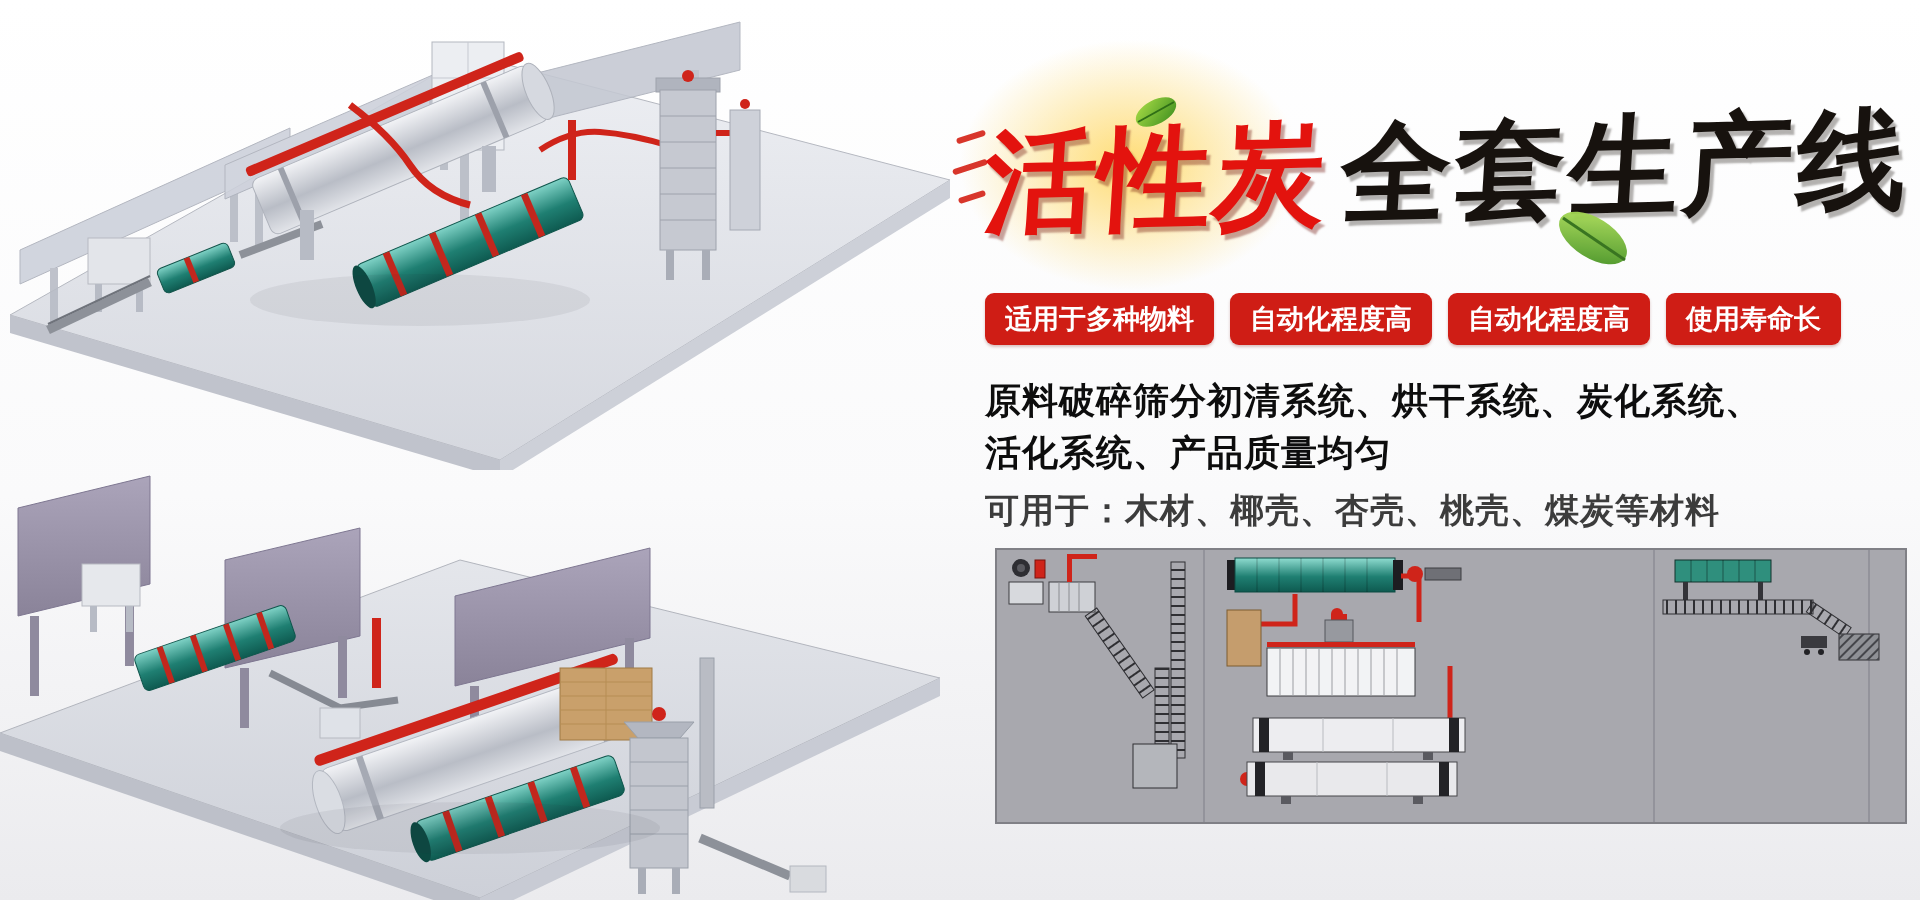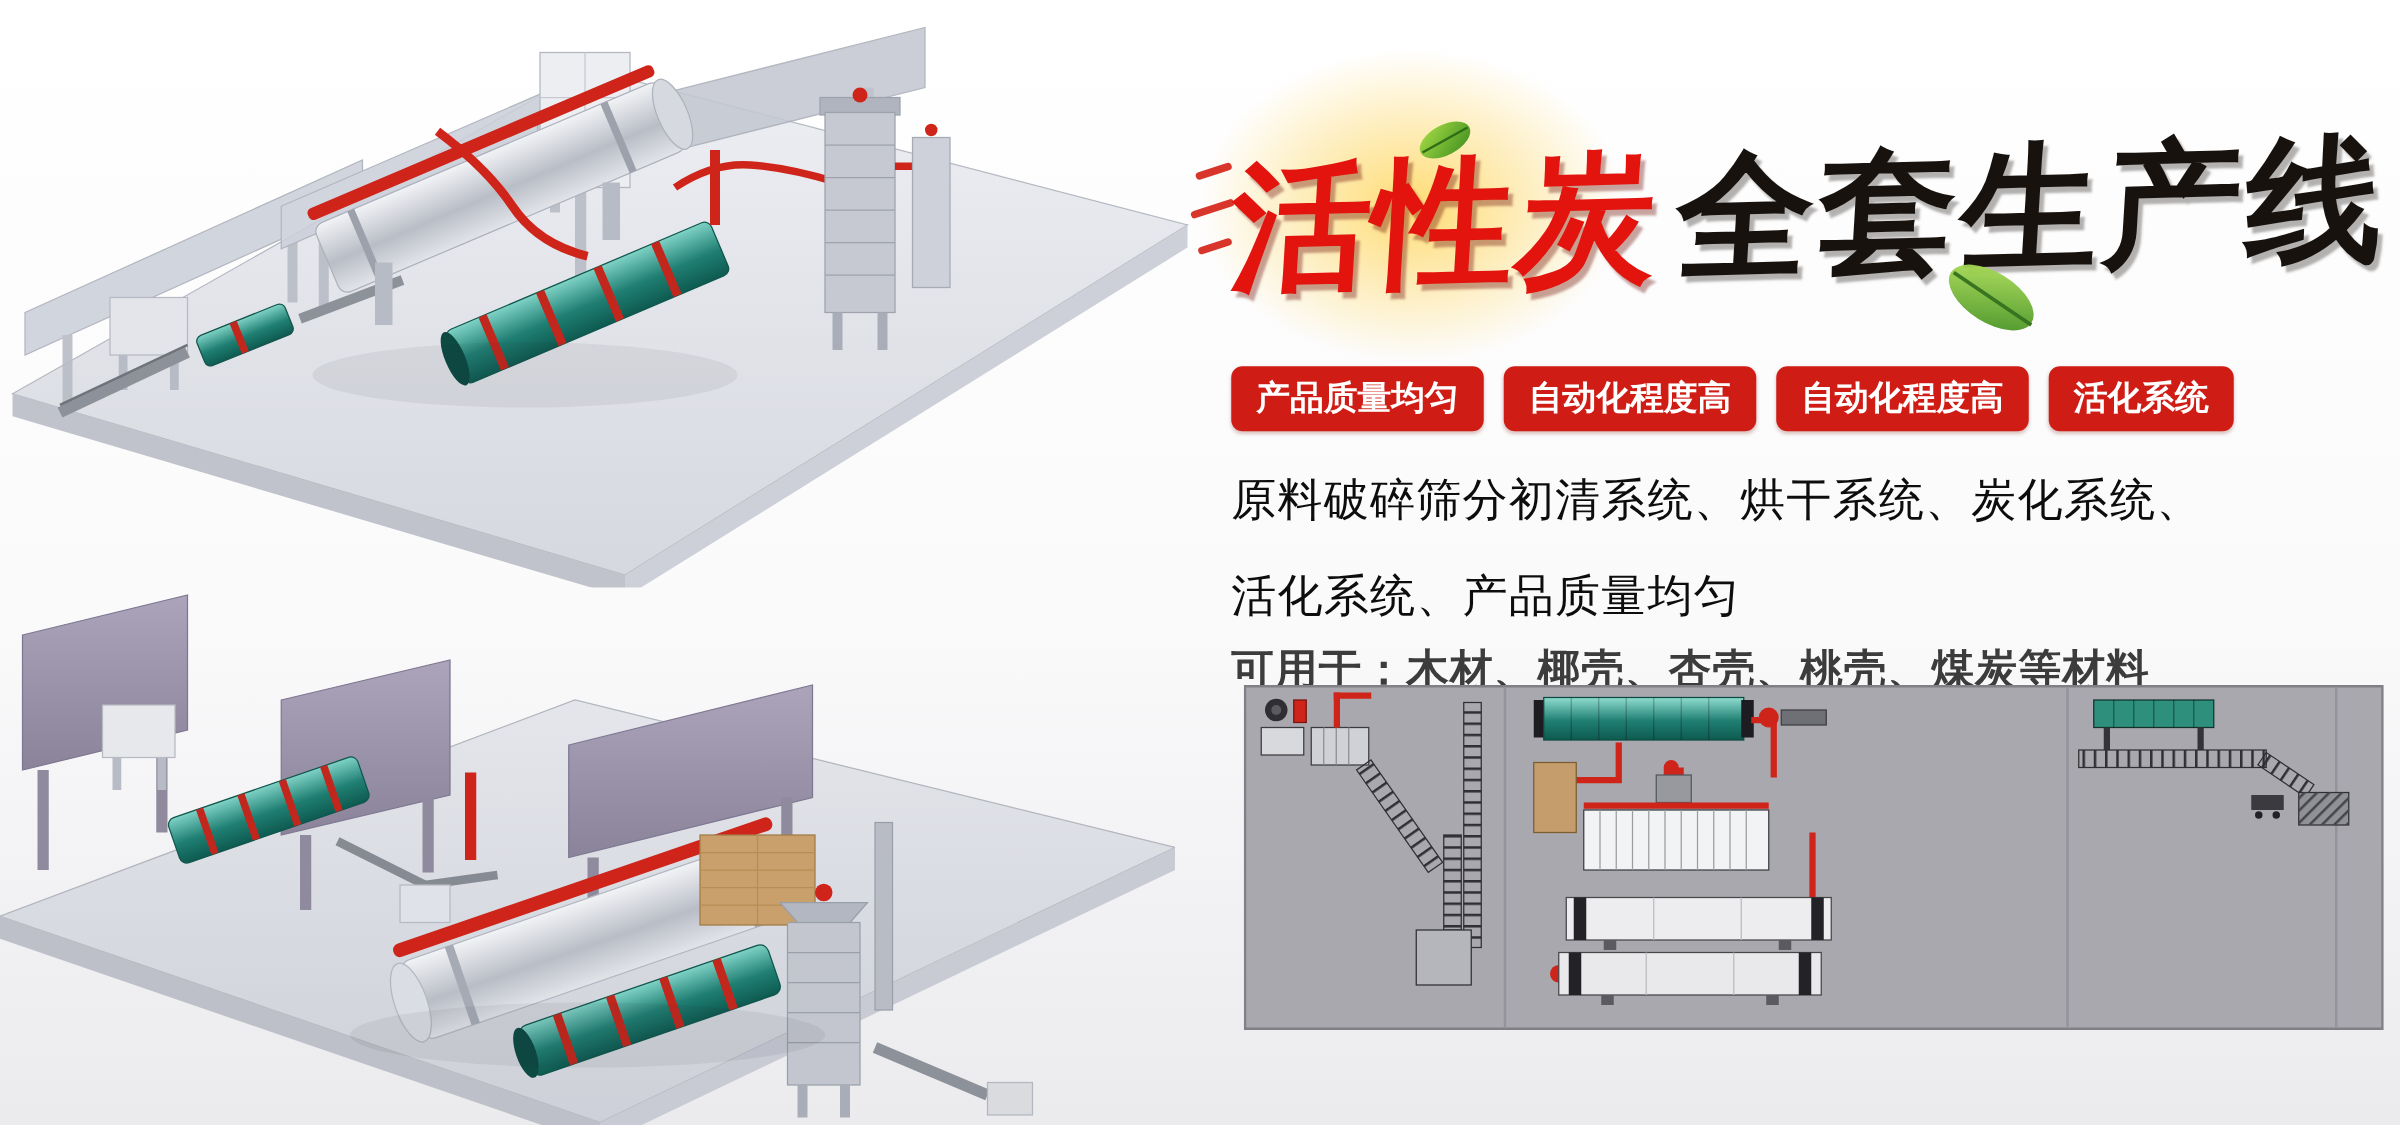--- a/index.html
+++ b/index.html
@@ -38,21 +38,21 @@
   .leaf-2 { left:1545px; top:192px; opacity:.95; }
 
   .badge-row { position:relative; z-index:2; margin-top:46px; display:flex; gap:16px; }
   .badge {
     background:#cf1d15; color:#ffffff; font-weight:bold; font-size:27px;
     padding:10px 20px; border-radius:9px; line-height:1.2; white-space:nowrap;
     box-shadow:0 2px 3px rgba(120,20,10,0.25);
   }
 
   .desc { position:relative; z-index:2; margin-top:30px; }
-  .desc-bold { font-size:36px; font-weight:normal; color:#0d0d0d; line-height:1.42; letter-spacing:1px;margin-top:25px; }
+  .desc-bold { font-size:36px; font-weight:bold; color:#0d0d0d; line-height:1.42; letter-spacing:1px; }
   .desc-plain { font-size:34px; font-weight:bold; color:#3c3c3c; margin-top:10px; letter-spacing:1px; }
 
   .schematic-wrap {
     position:absolute; left:995px; top:548px; width:912px; height:276px;
     z-index:2;
   }
   svg { display:block; }
 </style>
 </head>
 <body>
@@ -268,24 +268,24 @@
     <rect x="0" y="36" width="36" height="6" rx="3" fill="#d8362b" transform="rotate(-18 18 39)"></rect>
     <rect x="6" y="66" width="28" height="6" rx="3" fill="#d8362b" transform="rotate(-18 20 69)"></rect>
   </svg>
 
   <div class="right-col">
     <div class="title-row">
       <span class="title-accent">活性炭</span><span class="title-rest">全套生产线</span>
     </div>
 
     <div class="badge-row">
-      <div class="badge">产品质量均匀</div>
+      <div class="badge">适用于多种物料</div>
       <div class="badge">自动化程度高</div>
       <div class="badge">自动化程度高</div>
-      <div class="badge">活化系统</div>
+      <div class="badge">使用寿命长</div>
     </div>
 
     <div class="desc">
       <div class="desc-bold">原料破碎筛分初清系统、烘干系统、炭化系统、</div>
       <div class="desc-bold">活化系统、产品质量均匀</div>
       <div class="desc-plain">可用于：木材、椰壳、杏壳、桃壳、煤炭等材料</div>
     </div>
   </div>
 
   <svg class="leaf leaf-1" width="56" height="56" viewBox="0 0 56 56">

